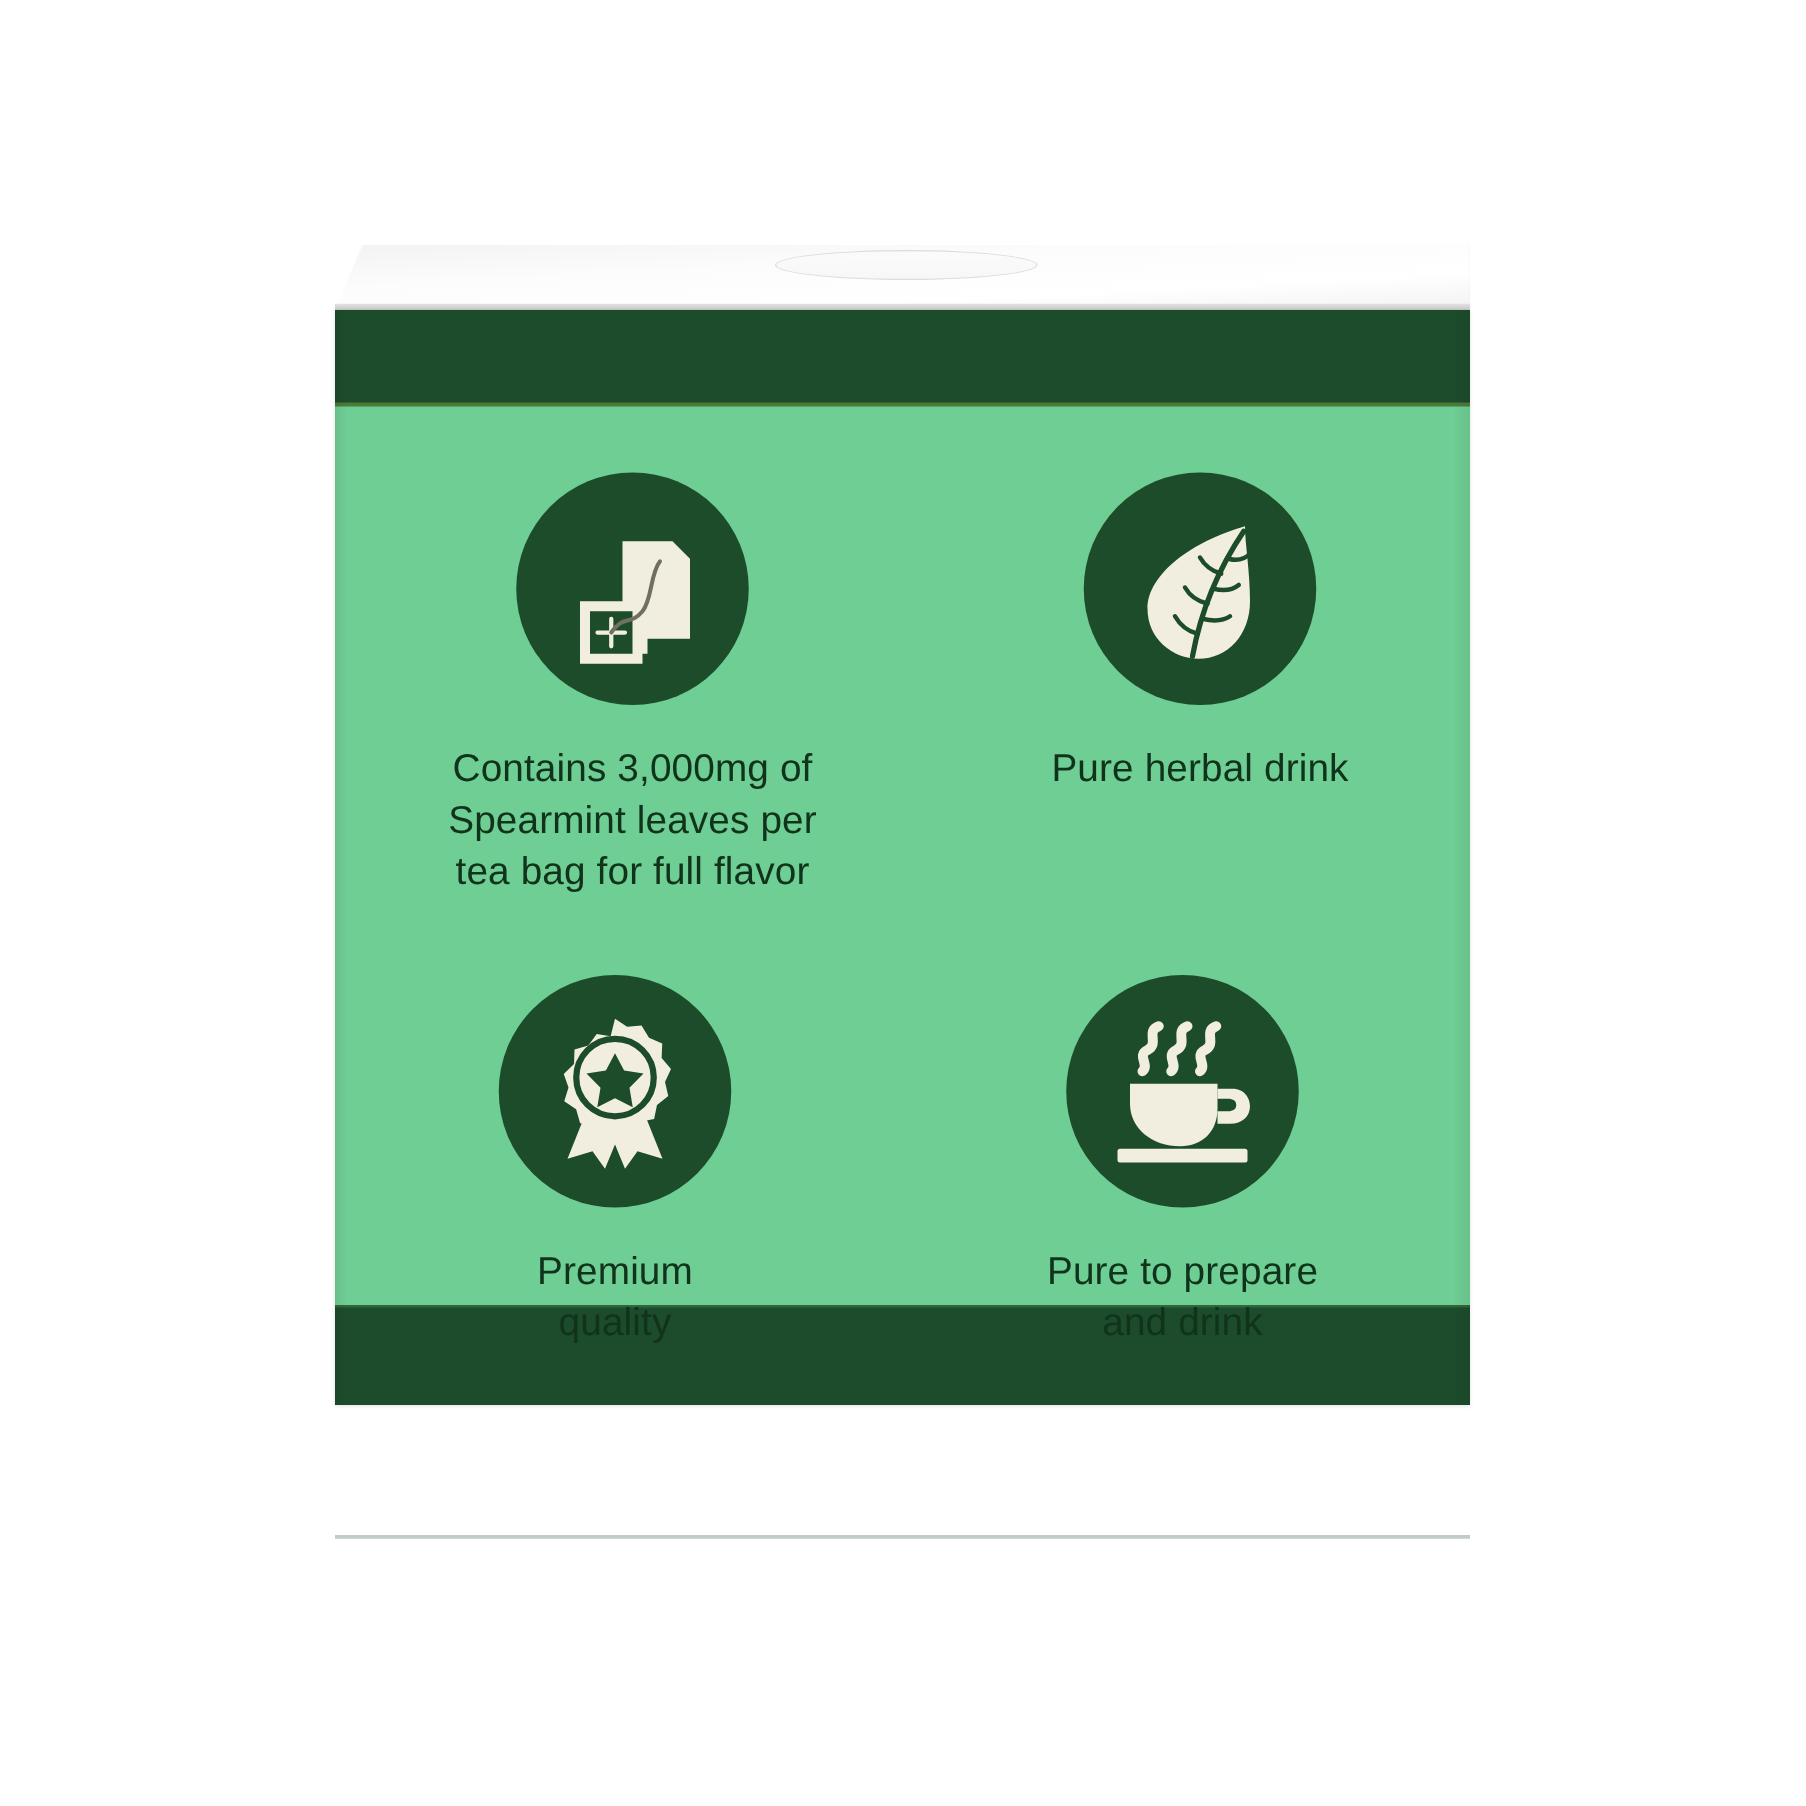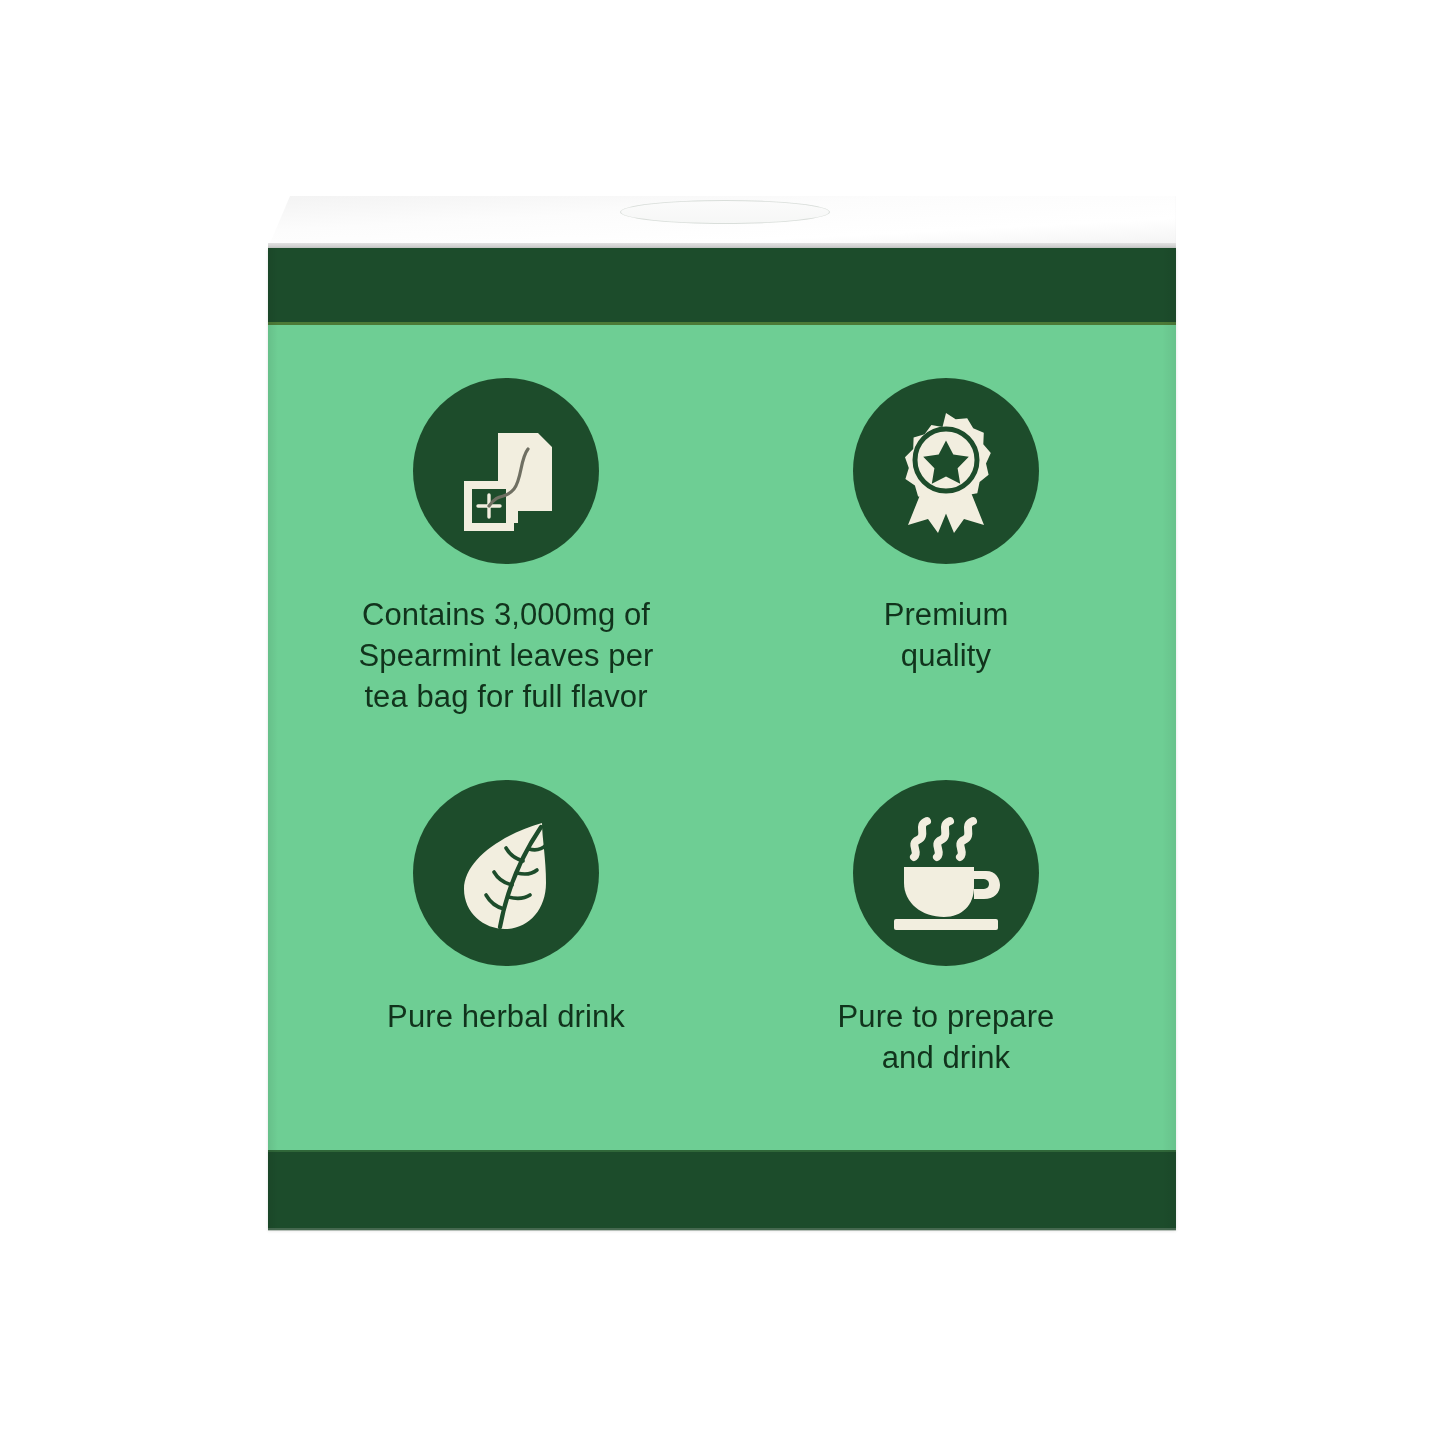--- a/index.html
+++ b/index.html
@@ -51,21 +51,21 @@
     background: linear-gradient(180deg, #fbfbfb 0%, #f6f7f6 100%);
     opacity: 0.95;
   }
 
   
   .carton-body {
     position: absolute;
     left: 268px;
     top: 248px;
     width: 908px;
-    height: 982px;
+    height: 876px;
     background: #6ECE94;
     box-shadow: 0 1px 3px rgba(0,0,0,0.12);
   }
   .band-top {
     position: absolute;
     left: 0;
     top: 0;
     width: 100%;
     height: 77px;
     background: #1C4C2B;
@@ -197,20 +197,40 @@
             <path d="M47 88 L47 110 M36 99 L58 99" stroke="#F2EEDF" stroke-width="3.4" stroke-linecap="round"></path>
 
             <path d="M47 99 C 58 84, 62 94, 72 82 C 80 72, 78 52, 86 42" fill="none" stroke="#6F6F62" stroke-width="3.2" stroke-linecap="round"></path>
           </svg>
         </div>
         <div class="feature-caption">Contains 3,000mg of
 Spearmint leaves per
 tea bag for full flavor</div>
       </div>
 
+      <div class="feature feature-left">
+        <div class="icon-circle">
+          <svg width="128" height="128" viewBox="0 0 128 128" aria-hidden="true">
+
+            <path d="M100 14 C 58 26, 22 52, 22 80 C 22 104, 42 120, 63 120
+                     C 86 120, 104 101, 104 74 C 104 50, 100 28, 100 14 Z" fill="#F2EEDF"></path>
+
+            <path d="M58 118 C 62 96, 72 58, 99 18" fill="none" stroke="#1D4C2B" stroke-width="4.2" stroke-linecap="round"></path>
+
+            <path d="M62 100 C 54 98, 48 93, 44 86" fill="none" stroke="#1D4C2B" stroke-width="3.6" stroke-linecap="round"></path>
+            <path d="M66 88 C 74 90, 82 90, 88 86" fill="none" stroke="#1D4C2B" stroke-width="3.6" stroke-linecap="round"></path>
+            <path d="M70 76 C 62 74, 56 70, 52 63" fill="none" stroke="#1D4C2B" stroke-width="3.6" stroke-linecap="round"></path>
+            <path d="M75 64 C 83 66, 90 65, 95 61" fill="none" stroke="#1D4C2B" stroke-width="3.6" stroke-linecap="round"></path>
+            <path d="M81 52 C 74 50, 68 46, 64 39" fill="none" stroke="#1D4C2B" stroke-width="3.6" stroke-linecap="round"></path>
+            <path d="M87 40 C 94 42, 100 40, 104 36" fill="none" stroke="#1D4C2B" stroke-width="3.6" stroke-linecap="round"></path>
+          </svg>
+        </div>
+        <div class="feature-caption">Pure herbal drink</div>
+      </div>
+
       <div class="feature feature-right">
         <div class="icon-circle">
           <svg width="128" height="128" viewBox="0 0 128 128" aria-hidden="true">
 
             <path d="M42 78 L26 118 L46 112 L56 126 L70 92 Z" fill="#F2EEDF"></path>
             <path d="M86 78 L102 118 L82 112 L72 126 L58 92 Z" fill="#F2EEDF"></path>
 
             <path d="M64 6
                      L73.7 12.3 L85.2 11.3 L91.2 21.2 L101.8 25.8 L101.3 37.3
                      L108.8 46.1 L104.0 56.5 L106.6 67.7 L97.6 74.9 L95.3 86.2
@@ -221,40 +241,20 @@
             <circle cx="64" cy="53" r="31" fill="none" stroke="#1D4C2B" stroke-width="5"></circle>
 
             <path d="M64 33.5 L71.3 47.4 L86.8 49.8 L75.6 61.2 L78.2 76.8
                      L64 69.5 L49.8 76.8 L52.4 61.2 L41.2 49.8 L56.7 47.4 Z" fill="#1D4C2B"></path>
           </svg>
         </div>
         <div class="feature-caption caption-narrow">Premium
 quality</div>
       </div>
 
-      <div class="feature feature-left">
-        <div class="icon-circle">
-          <svg width="128" height="128" viewBox="0 0 128 128" aria-hidden="true">
-
-            <path d="M100 14 C 58 26, 22 52, 22 80 C 22 104, 42 120, 63 120
-                     C 86 120, 104 101, 104 74 C 104 50, 100 28, 100 14 Z" fill="#F2EEDF"></path>
-
-            <path d="M58 118 C 62 96, 72 58, 99 18" fill="none" stroke="#1D4C2B" stroke-width="4.2" stroke-linecap="round"></path>
-
-            <path d="M62 100 C 54 98, 48 93, 44 86" fill="none" stroke="#1D4C2B" stroke-width="3.6" stroke-linecap="round"></path>
-            <path d="M66 88 C 74 90, 82 90, 88 86" fill="none" stroke="#1D4C2B" stroke-width="3.6" stroke-linecap="round"></path>
-            <path d="M70 76 C 62 74, 56 70, 52 63" fill="none" stroke="#1D4C2B" stroke-width="3.6" stroke-linecap="round"></path>
-            <path d="M75 64 C 83 66, 90 65, 95 61" fill="none" stroke="#1D4C2B" stroke-width="3.6" stroke-linecap="round"></path>
-            <path d="M81 52 C 74 50, 68 46, 64 39" fill="none" stroke="#1D4C2B" stroke-width="3.6" stroke-linecap="round"></path>
-            <path d="M87 40 C 94 42, 100 40, 104 36" fill="none" stroke="#1D4C2B" stroke-width="3.6" stroke-linecap="round"></path>
-          </svg>
-        </div>
-        <div class="feature-caption">Pure herbal drink</div>
-      </div>
-
       <div class="feature feature-right">
         <div class="icon-circle">
           <svg width="128" height="128" viewBox="0 0 128 128" aria-hidden="true">
 
             <g fill="none" stroke="#F2EEDF" stroke-width="8" stroke-linecap="round">
               <path d="M45 12 C 34 16, 46 26, 36 31 C 27 35, 38 43, 32 48"></path>
               <path d="M68 12 C 57 16, 69 26, 59 31 C 50 35, 61 43, 55 48"></path>
               <path d="M91 12 C 80 16, 92 26, 82 31 C 73 35, 84 43, 78 48"></path>
             </g>
 

